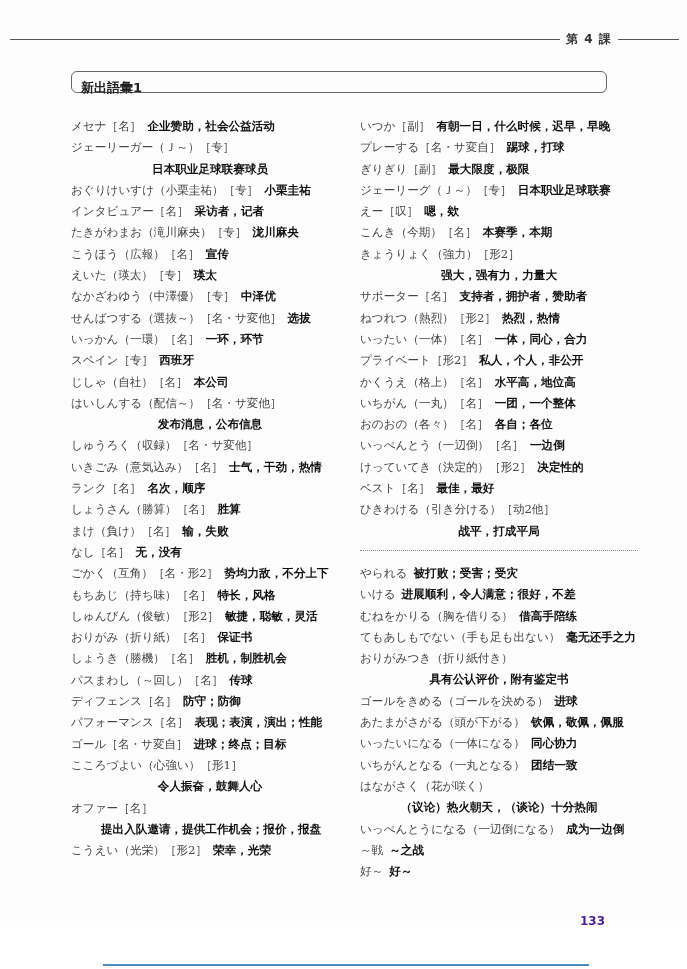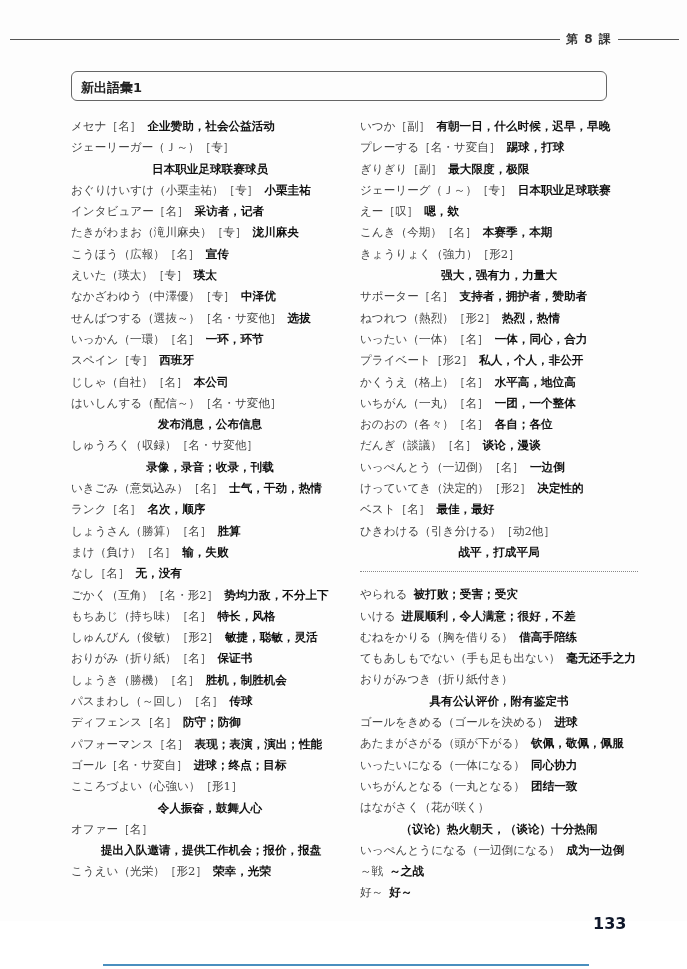--- a/index.html
+++ b/index.html
@@ -6,45 +6,45 @@
   body {
     width:687px; height:969px; background:#fdfdfd; position:relative; overflow:hidden;
     font-family: "DejaVu Sans", "Liberation Sans", sans-serif; color:#222;
   }
   .header-rule { position:absolute; top:39px; left:10px; right:8px; height:1px; background:#555; }
   .header-lesson {
     position:absolute; top:31px; left:560px; background:#fdfdfd; padding:0 6px;
     font-size:12px; font-weight:bold; color:#333; letter-spacing:1px;
   }
   .title-box {
-    position:absolute; top:71px; left:71px; width:536px; height:30px;
+    position:absolute; top:71px; left:71px; width:536px; height:22px;
     border:1.3px solid #666; border-radius:6px; box-sizing:border-box;
     padding:7px 0 0 9px; font-size:13px; font-weight:bold; color:#222;
   }
   .col { position:absolute; top:116px; width:278px; }
   .col.left { left:71px; }
   .col.right { left:360px; }
   .line {
     height:21.3px; line-height:21.3px; font-size:11.6px; white-space:nowrap;
     font-family: "DejaVu Serif", "Liberation Serif", serif; color:#444;
   }
   .line .m { font-family: "DejaVu Sans", "Liberation Sans", sans-serif; font-weight:bold; color:#111; margin-left:6px; }
   .line.cont { text-align:center; }
   .line.cont .m { margin-left:0; }
   .line.cont.indent { text-align:left; padding-left:30px; }
   .sep { border-top:1px dotted #888; height:0; margin:8px 0 12px 0; }
-  .footnote-num { position:absolute; top:914px; left:580px; font-size:16px; font-weight:bold; color:#0f172a;margin-left:13px; }
+  .footnote-num { position:absolute; top:914px; left:580px; font-size:12px; font-weight:bold; color:#4c1d95; }
   .bottom-strip { position:absolute; top:921px; left:0; width:687px; height:48px; background:#fff; }
   .bottom-blue { position:absolute; top:964px; left:103px; width:486px; height:2px; background:#4a8fbf; }
 </style>
 </head>
 <body>
 
 <div class="header-rule"></div>
-<div class="header-lesson">第 8 課</div>
+<div class="header-lesson">第 4 課</div>
 
 <div class="title-box">
   <span>新出語彙1</span>
 </div>
 
 <div class="col left" id="left-col">
     <div class="line"><span>メセナ［名］</span><span class="m">企业赞助，社会公益活动</span></div>
     <div class="line"><span>ジェーリーガー（Ｊ～）［专］</span></div>
     <div class="line cont"><span class="m">日本职业足球联赛球员</span></div>
     <div class="line"><span>おぐりけいすけ（小栗圭祐）［专］</span><span class="m">小栗圭祐</span></div>
@@ -53,21 +53,20 @@
     <div class="line"><span>こうほう（広報）［名］</span><span class="m">宣传</span></div>
     <div class="line"><span>えいた（瑛太）［专］</span><span class="m">瑛太</span></div>
     <div class="line"><span>なかざわゆう（中澤優）［专］</span><span class="m">中泽优</span></div>
     <div class="line"><span>せんばつする（選抜～）［名・サ変他］</span><span class="m">选拔</span></div>
     <div class="line"><span>いっかん（一環）［名］</span><span class="m">一环，环节</span></div>
     <div class="line"><span>スペイン［专］</span><span class="m">西班牙</span></div>
     <div class="line"><span>じしゃ（自社）［名］</span><span class="m">本公司</span></div>
     <div class="line"><span>はいしんする（配信～）［名・サ変他］</span></div>
     <div class="line cont"><span class="m">发布消息，公布信息</span></div>
     <div class="line"><span>しゅうろく（収録）［名・サ変他］</span></div>
-    <div class="line cont"><span class="m">录像，录音；收录，刊载</span></div>
     <div class="line"><span>いきごみ（意気込み）［名］</span><span class="m">士气，干劲，热情</span></div>
     <div class="line"><span>ランク［名］</span><span class="m">名次，顺序</span></div>
     <div class="line"><span>しょうさん（勝算）［名］</span><span class="m">胜算</span></div>
     <div class="line"><span>まけ（負け）［名］</span><span class="m">输，失败</span></div>
     <div class="line"><span>なし［名］</span><span class="m">无，没有</span></div>
     <div class="line"><span>ごかく（互角）［名・形2］</span><span class="m">势均力敌，不分上下</span></div>
     <div class="line"><span>もちあじ（持ち味）［名］</span><span class="m">特长，风格</span></div>
     <div class="line"><span>しゅんびん（俊敏）［形2］</span><span class="m">敏捷，聪敏，灵活</span></div>
     <div class="line"><span>おりがみ（折り紙）［名］</span><span class="m">保证书</span></div>
     <div class="line"><span>しょうき（勝機）［名］</span><span class="m">胜机，制胜机会</span></div>
@@ -91,21 +90,20 @@
       <div class="line"><span>こんき（今期）［名］</span><span class="m">本赛季，本期</span></div>
       <div class="line"><span>きょうりょく（強力）［形2］</span></div>
       <div class="line cont"><span class="m">强大，强有力，力量大</span></div>
       <div class="line"><span>サポーター［名］</span><span class="m">支持者，拥护者，赞助者</span></div>
       <div class="line"><span>ねつれつ（熱烈）［形2］</span><span class="m">热烈，热情</span></div>
       <div class="line"><span>いったい（一体）［名］</span><span class="m">一体，同心，合力</span></div>
       <div class="line"><span>プライベート［形2］</span><span class="m">私人，个人，非公开</span></div>
       <div class="line"><span>かくうえ（格上）［名］</span><span class="m">水平高，地位高</span></div>
       <div class="line"><span>いちがん（一丸）［名］</span><span class="m">一团，一个整体</span></div>
       <div class="line"><span>おのおの（各々）［名］</span><span class="m">各自；各位</span></div>
-      <div class="line"><span>だんぎ（談議）［名］</span><span class="m">谈论，漫谈</span></div>
       <div class="line"><span>いっぺんとう（一辺倒）［名］</span><span class="m">一边倒</span></div>
       <div class="line"><span>けっていてき（決定的）［形2］</span><span class="m">决定性的</span></div>
       <div class="line"><span>ベスト［名］</span><span class="m">最佳，最好</span></div>
       <div class="line"><span>ひきわける（引き分ける）［动2他］</span></div>
       <div class="line cont"><span class="m">战平，打成平局</span></div>
     </div>
   <div class="sep"></div>
   <div id="right-phr">
       <div class="line"><span>やられる</span><span class="m">被打败；受害；受灾</span></div>
       <div class="line"><span>いける</span><span class="m">进展顺利，令人满意；很好，不差</span></div>

